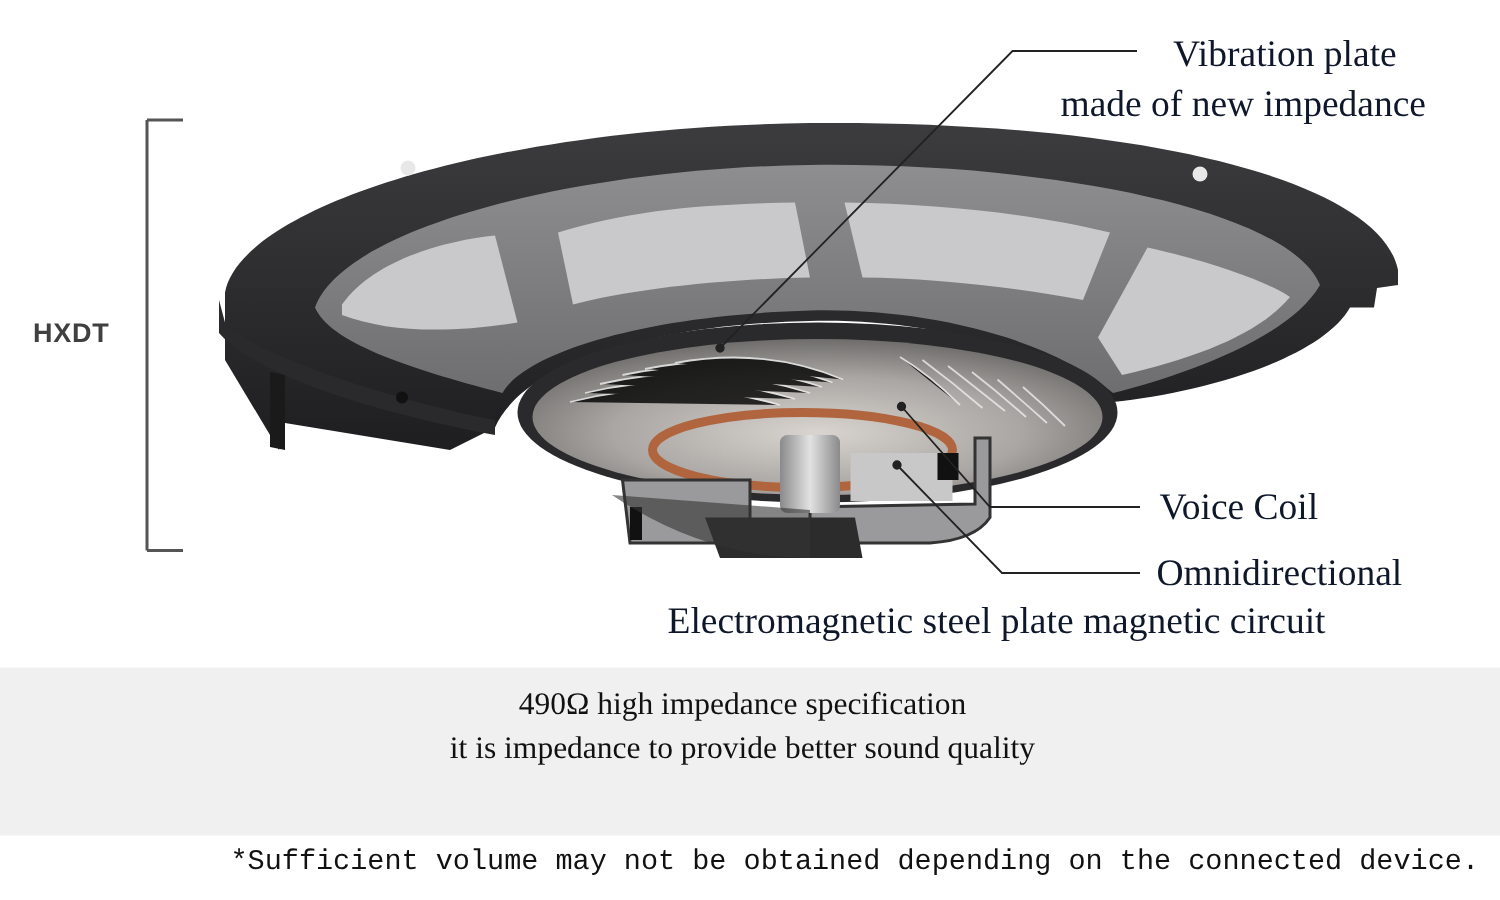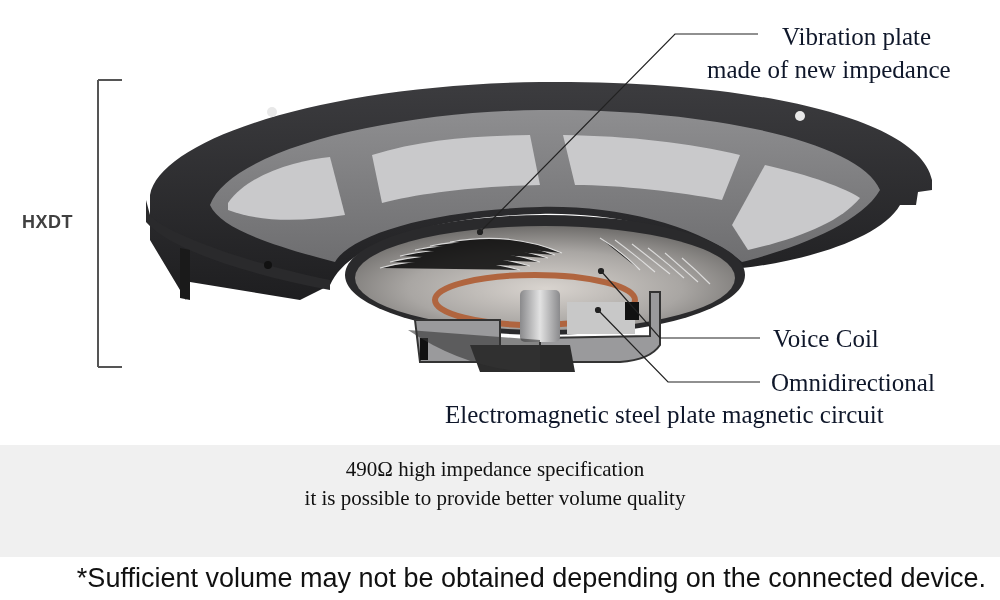--- a/index.html
+++ b/index.html
@@ -23,22 +23,22 @@
       left: 0; top: 445px; width: 1000px; height: 112px;
       background: #f0f0f0;
     }
     .band-text {
       left: 0; top: 455px; width: 990px; text-align: center;
       font-family: "Liberation Serif", "DejaVu Serif", serif;
       font-size: 21px; line-height: 29px; color: #111;
     }
     .note {
       right: 14px; top: 563px;
-      font-family: Liberation Sans, sans-serif;
-      font-size: 27px; color: #111; white-space: nowrap;
+      font-family: Liberation Mono, monospace;
+      font-size: 19px; color: #111; white-space: nowrap;
     }
     svg.illus { position: absolute; left: 0; top: 0; }
   </style>
 </head>
 <body>
 
 <svg class="illus" width="1000" height="445" viewBox="0 0 1000 445">
   <defs>
     <linearGradient id="frameGrad" x1="0" y1="0" x2="0" y2="1">
       <stop offset="0" stop-color="#3c3c3f"></stop>
@@ -129,16 +129,16 @@
 <div class="abs label" style="left:707px; top:55px;">made of new impedance</div>
 
 <div class="abs label" style="left:773px; top:324px;text-align:right;">Voice Coil</div>
 
 <div class="abs label" style="left:771px; top:368px;">Omnidirectional</div>
 <div class="abs label" style="left:445px; top:400px;">Electromagnetic steel plate magnetic circuit</div>
 
 <div class="abs band"></div>
 <div class="abs band-text">
   <div>490Ω high impedance specification</div>
-  <div>it is possible to provide better volume quality</div>
+  <div>it is impedance to provide better sound quality</div>
 </div>
 
 <div class="abs note">*Sufficient volume may not be obtained depending on the connected device.</div>
 
 </body></html>

